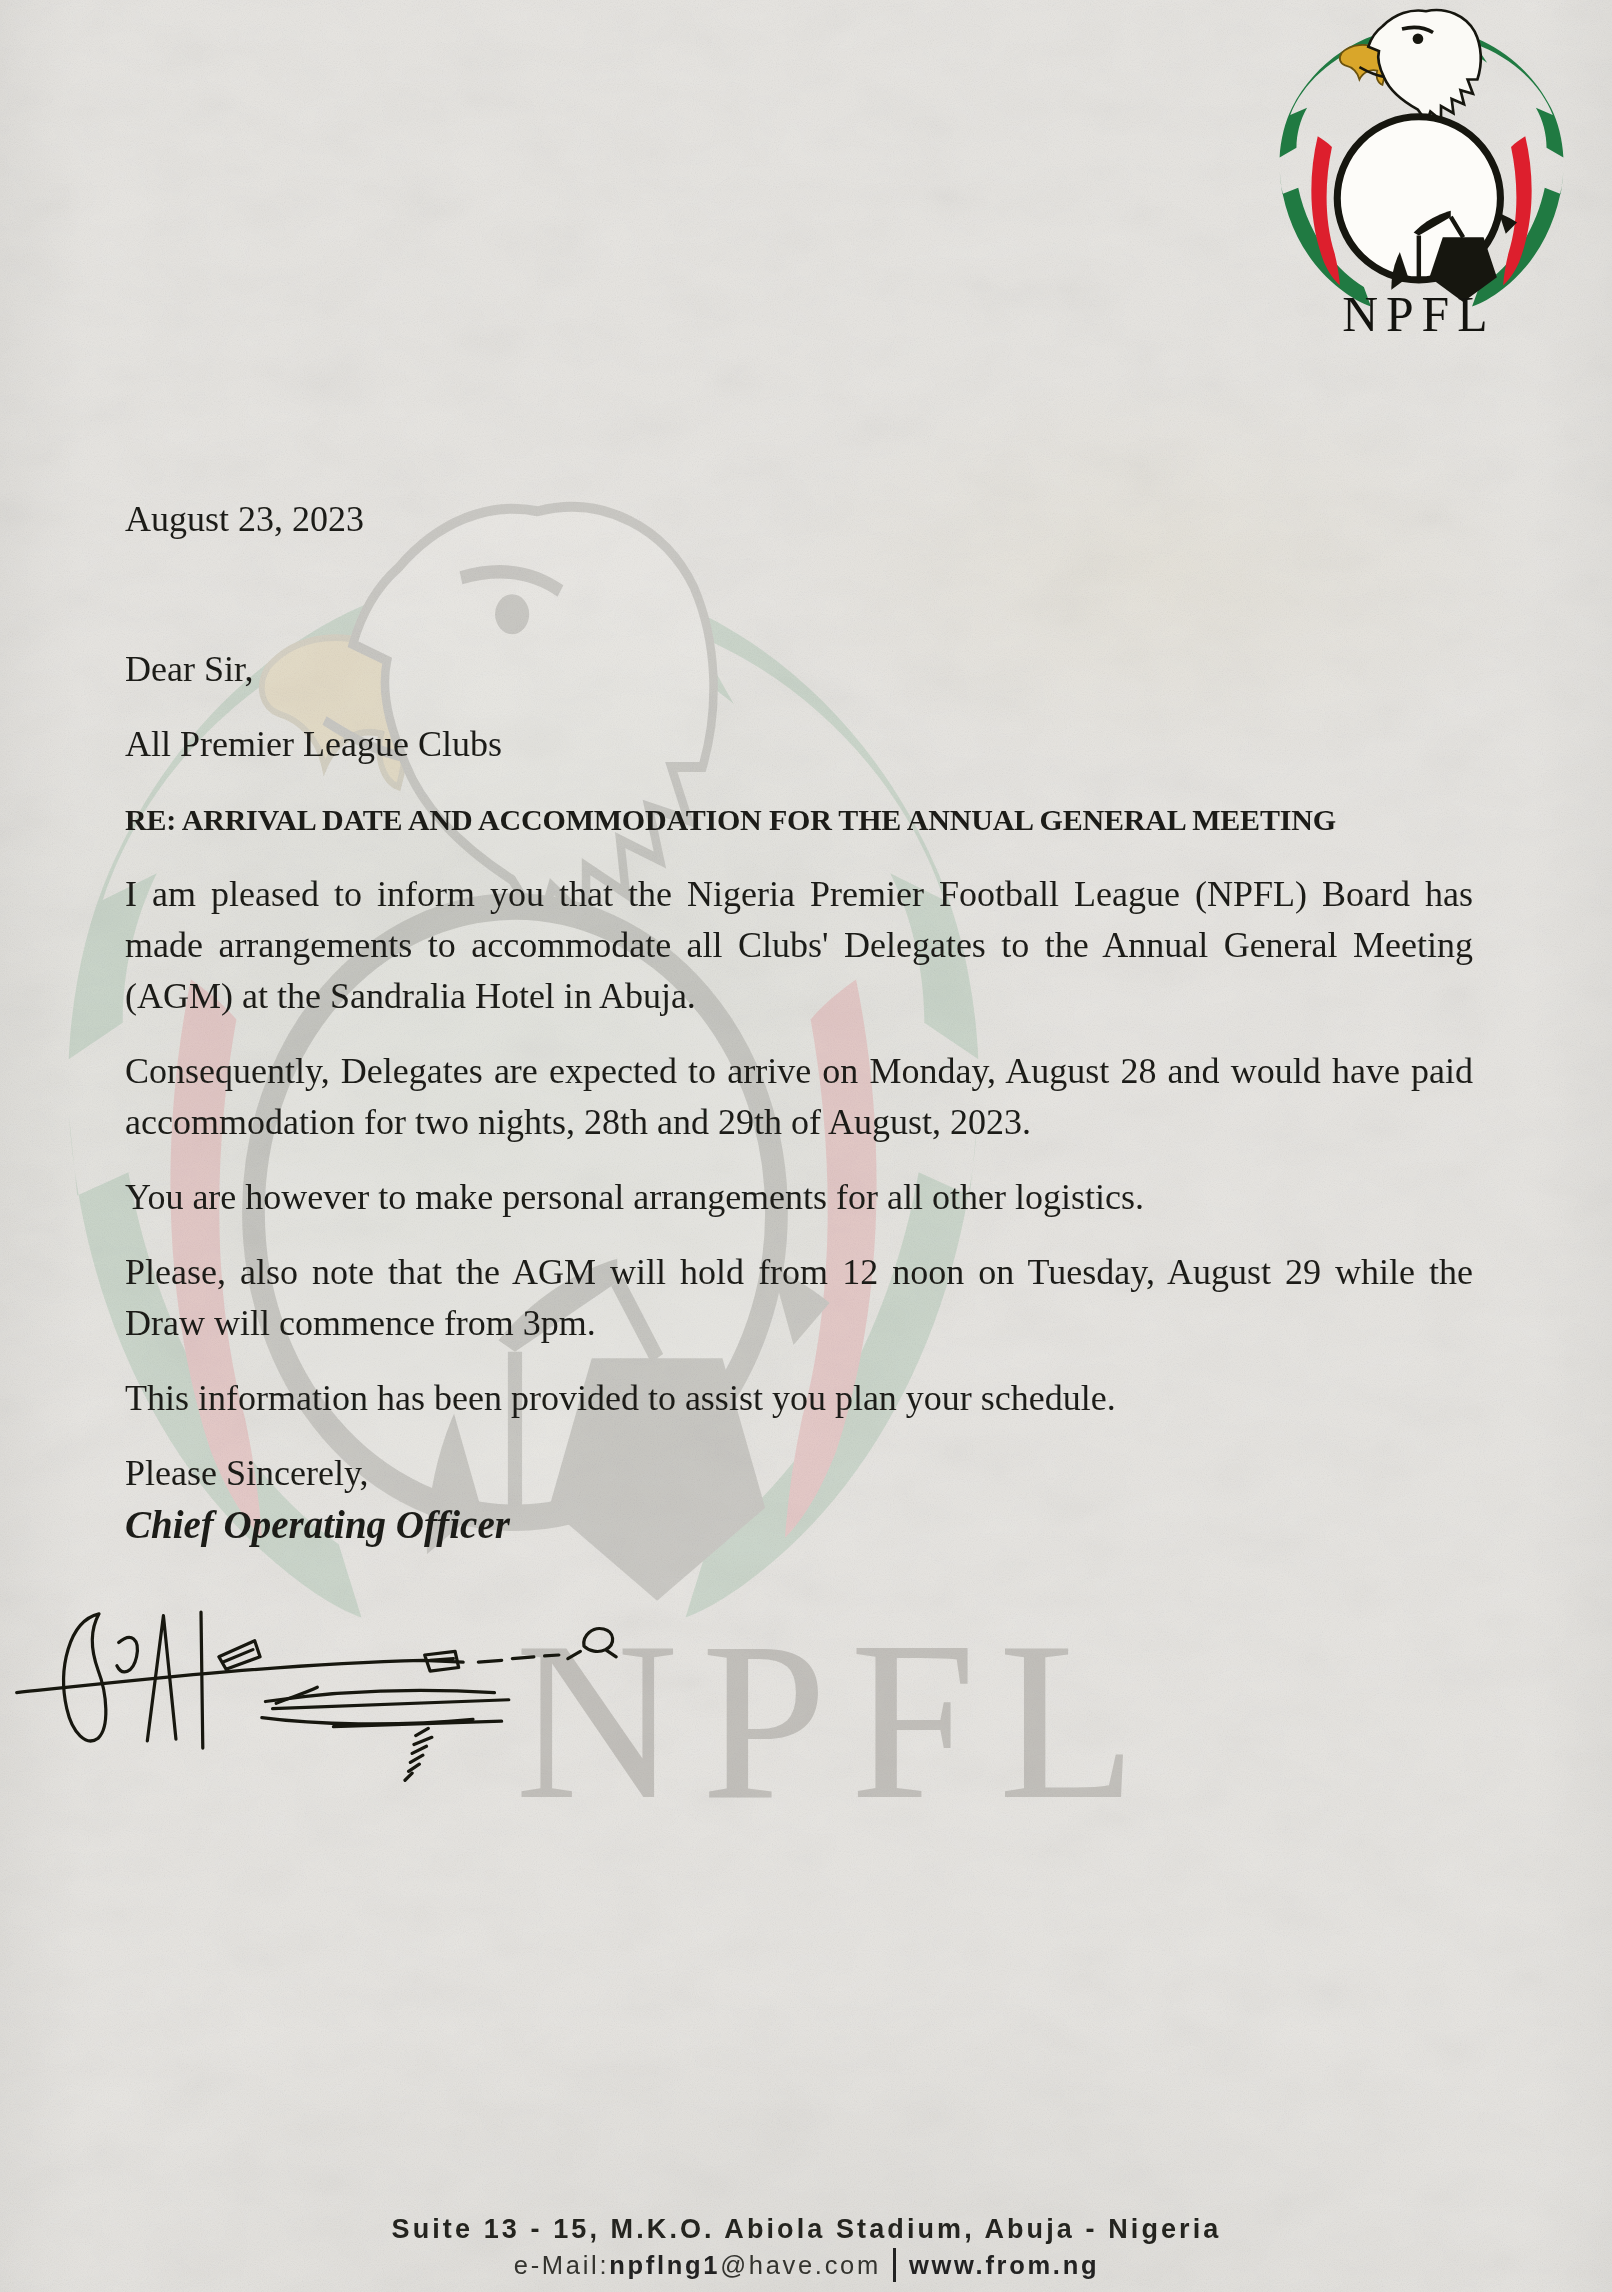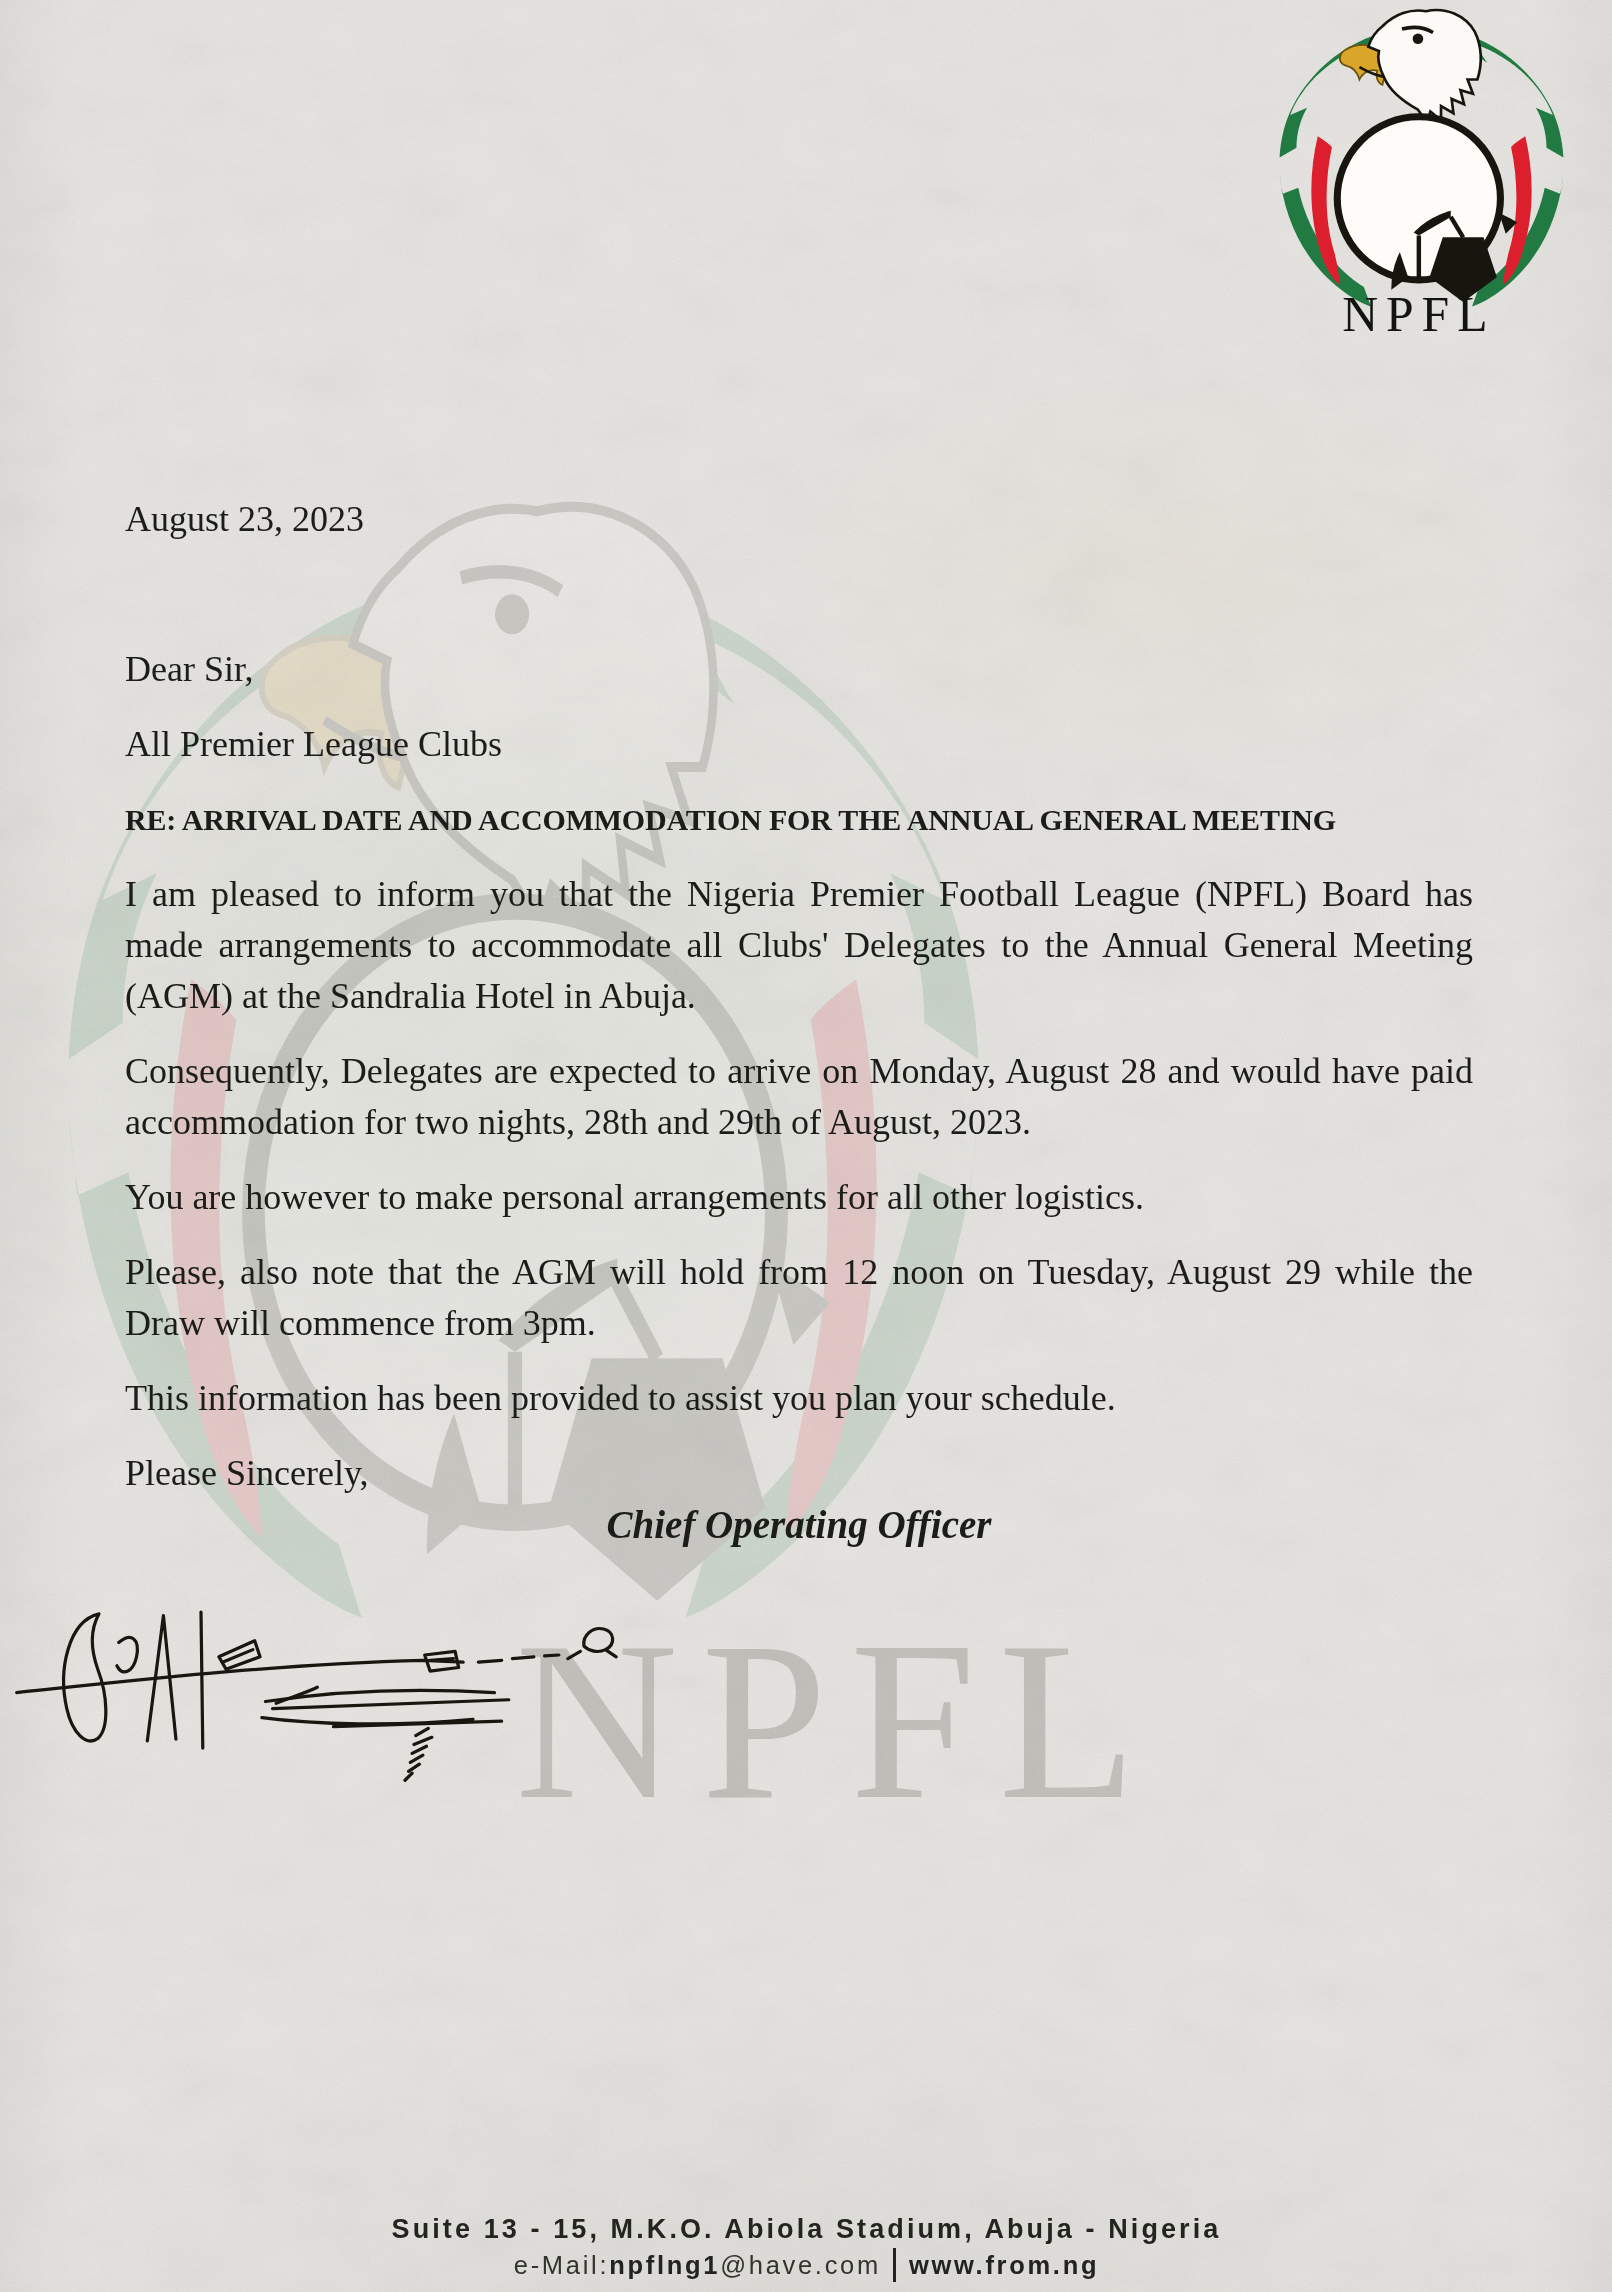--- a/index.html
+++ b/index.html
@@ -38,21 +38,21 @@
   }
   
   .letter{position:absolute;left:125px;right:140px;top:0;font-family:Liberation Serif, serif;}
   .letter p{margin:0 0 24px 0;font-size:36px;line-height:51px;}
   .date{margin-top:494px !important;margin-bottom:99px !important;}
   .recipient-name{font-weight:bold;}
   .subject{font-weight:bold;font-size:30px !important;letter-spacing:-0.2px;white-space:nowrap;}
   .body-par{text-align:justify;}
   .closing{margin-bottom:0 !important;}
   .sig-name{font-weight:bold;font-size:39px !important;margin-top:149px !important;margin-bottom:22.4px !important;}
-  .sig-title{font-weight:bold;font-style:italic;font-size:39px !important;text-align:center;}
+  .sig-title{font-weight:bold;font-style:italic;font-size:39px !important;}
   
   .signature{position:absolute;left:10.7px;top:1587px;width:618px;height:204px;}
   .signature path{stroke:#17170f;stroke-width:3.6;fill:none;stroke-linecap:round;stroke-linejoin:round;}
   
   .footer{
     position:absolute;left:0;right:0;top:2183px;
     text-align:center;color:#24241f;
   }
   .footer-line1{
     font-size:27px;font-weight:bold;letter-spacing:3.1px;line-height:36px;margin-top:28px;

